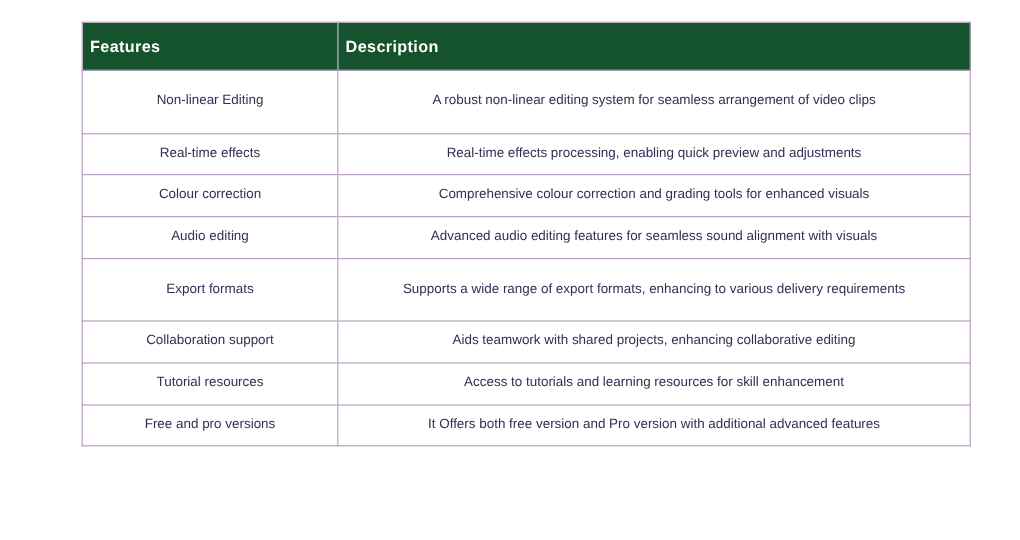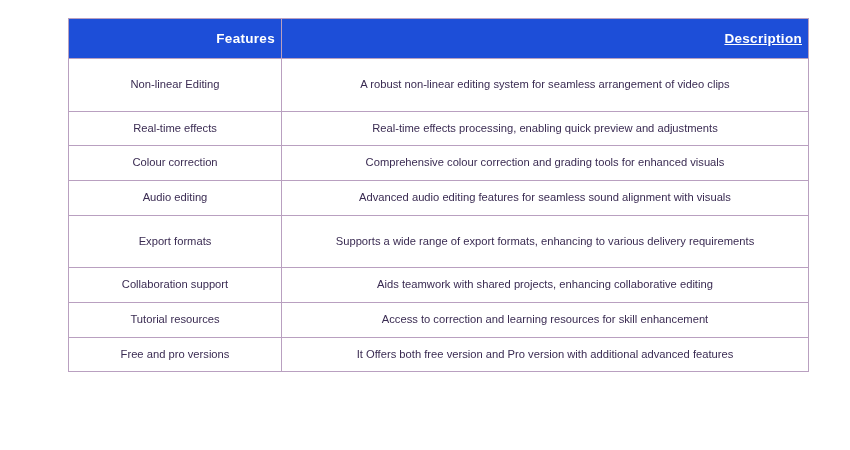--- a/index.html
+++ b/index.html
@@ -26,31 +26,31 @@
     width: 714px;
     border-collapse: collapse;
     table-layout: fixed;
   }
   table.feature-table th,
   table.feature-table td {
     border: 1px solid #b9a0c0;
     vertical-align: middle;
   }
   thead th {
-    background: #1d4ed8;
+    background: #14532d;
     color: #ffffff;
     font-size: 13.5px;
     font-weight: bold;
     letter-spacing: 0.3px;
     padding: 12px 6px;
-    text-align: right;
+    text-align: left;
     border-color: #9c6e9e;
   }
   thead th.col-features { width: 200px; }
-  thead th.col-description { width: 514px; text-decoration: underline; }
+  thead th.col-description { width: 514px; }
 
   tbody td {
     color: #3a2b52;
     font-size: 11.2px;
     text-align: center;
     padding: 10px 8px;
     line-height: 1.4;
   }
   tbody td.cell-feature {
     width: 200px;
@@ -98,21 +98,21 @@
       <tr class="tall">
         <td class="cell-feature">Export formats</td>
         <td class="cell-desc">Supports a wide range of export formats, enhancing to various delivery requirements</td>
       </tr>
       <tr class="short">
         <td class="cell-feature">Collaboration support</td>
         <td class="cell-desc">Aids teamwork with shared projects, enhancing collaborative editing</td>
       </tr>
       <tr class="short">
         <td class="cell-feature">Tutorial resources</td>
-        <td class="cell-desc">Access to correction and learning resources for skill enhancement</td>
+        <td class="cell-desc">Access to tutorials and learning resources for skill enhancement</td>
       </tr>
       <tr class="short">
         <td class="cell-feature">Free and pro versions</td>
         <td class="cell-desc">It Offers both free version and Pro version with additional advanced features</td>
       </tr>
     </tbody>
   </table>
 </div>
 
 </body></html>

